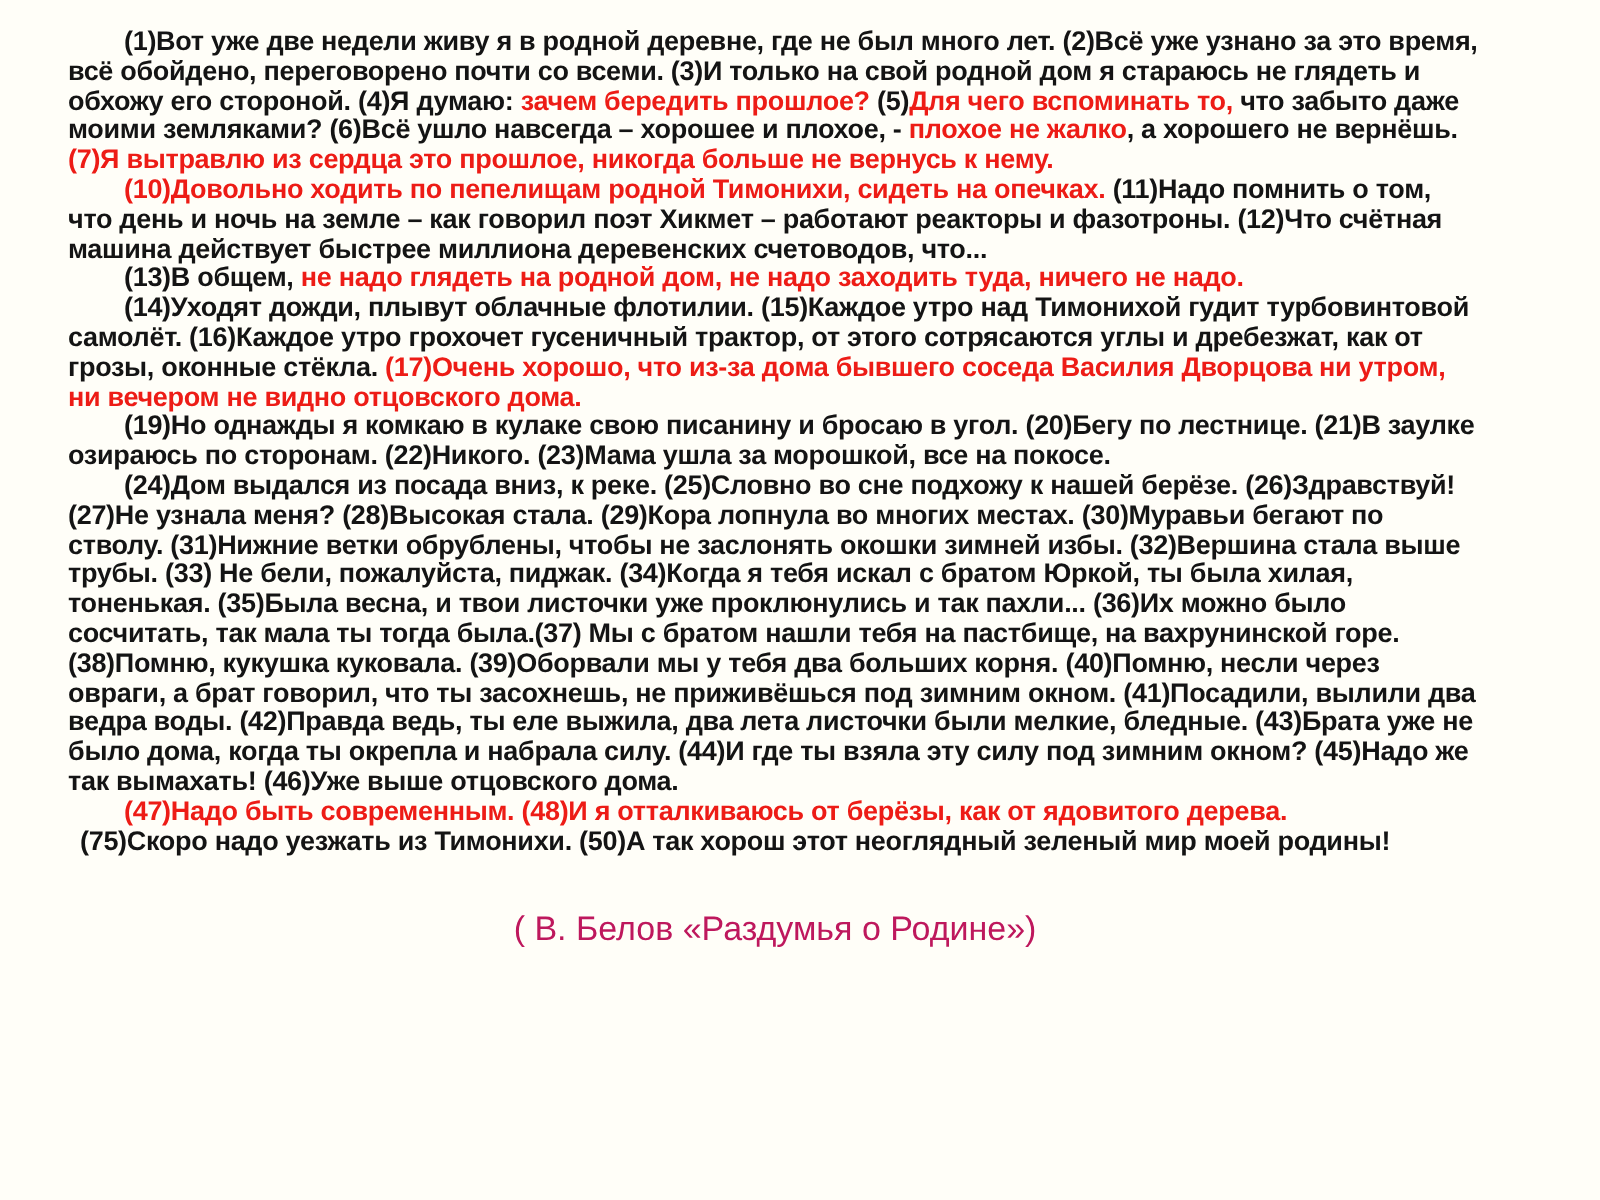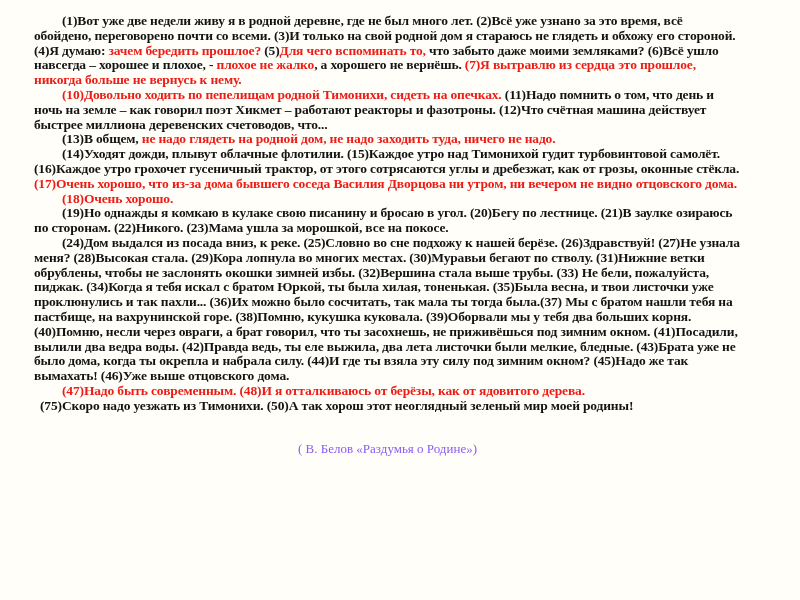--- a/index.html
+++ b/index.html
@@ -8,55 +8,54 @@
     background: #fffef8;
   }
   .page {
     position: relative;
     width: 765px;
     height: 600px;
     background: #fffef8;
     overflow: hidden;
     box-sizing: border-box;
     padding: 14px 24px 0 34px;
-    font-family: Liberation Serif, serif;
+    font-family: Liberation Sans, sans-serif;
   }
   .text-body {
     font-size: 13.5px;
     font-weight: bold;
     line-height: 14.8px;
     color: #141414;
     letter-spacing: -0.15px;
   }
   p.para {
     margin: 0;
     padding: 0;
   }
   p.indent-normal { text-indent: 28px; }
   p.indent-small  { text-indent: 6px; }
   .seg-black { color: #141414; }
   .seg-red   { color: #ed1c16; }
   .citation {
     margin-top: 27px;
     text-align: center;
     font-weight: normal;
-    font-size: 13px;
+    font-size: 17px;
     letter-spacing: 0;
-    color: #8b5cf6;
+    color: #be185d;
   }
 </style>
 </head>
 <body>
 
 <div class="page">
   <div class="text-body">
       <p class="para indent-normal"><span class="seg-black">(1)Вот уже две недели живу я в родной деревне, где не был много лет. (2)Всё уже узнано за это время, всё обойдено, переговорено почти со всеми. (3)И только на свой родной дом я стараюсь не глядеть и обхожу его стороной. (4)Я думаю: </span><span class="seg-red">зачем бередить прошлое? </span><span class="seg-black">(5)</span><span class="seg-red">Для чего вспоминать то,</span><span class="seg-black"> что забыто даже моими земляками? (6)Всё ушло навсегда – хорошее и плохое, - </span><span class="seg-red">плохое не жалко</span><span class="seg-black">, а хорошего не вернёшь. </span><span class="seg-red">(7)Я вытравлю из сердца это прошлое, никогда больше не вернусь к нему.</span></p>
       <p class="para indent-normal"><span class="seg-red">(10)Довольно ходить по пепелищам родной Тимонихи, сидеть на опечках. </span><span class="seg-black">(11)Надо помнить о том, что день и ночь на земле – как говорил поэт Хикмет – работают реакторы и фазотроны. (12)Что счётная машина действует быстрее миллиона деревенских счетоводов, что...</span></p>
       <p class="para indent-normal"><span class="seg-black">(13)В общем, </span><span class="seg-red">не надо глядеть на родной дом, не надо заходить туда, ничего не надо.</span></p>
       <p class="para indent-normal"><span class="seg-black">(14)Уходят дожди, плывут облачные флотилии. (15)Каждое утро над Тимонихой гудит турбовинтовой самолёт. (16)Каждое утро грохочет гусеничный трактор, от этого сотрясаются углы и дребезжат, как от грозы, оконные стёкла. </span><span class="seg-red">(17)Очень хорошо, что из-за дома бывшего соседа Василия Дворцова ни утром, ни вечером не видно отцовского дома.</span></p>
-      <p class="para indent-normal"><span class="seg-red">(18)Очень хорошо.</span></p>
       <p class="para indent-normal"><span class="seg-black">(19)Но однажды я комкаю в кулаке свою писанину и бросаю в угол. (20)Бегу по лестнице. (21)В заулке озираюсь по сторонам. (22)Никого. (23)Мама ушла за морошкой, все на покосе.</span></p>
       <p class="para indent-normal"><span class="seg-black">(24)Дом выдался из посада вниз, к реке. (25)Словно во сне подхожу к нашей берёзе.  (26)Здравствуй! (27)Не узнала меня? (28)Высокая стала. (29)Кора лопнула во многих местах. (30)Муравьи бегают по стволу. (31)Нижние ветки обрублены, чтобы не заслонять окошки зимней избы. (32)Вершина стала выше трубы. (33) Не бели, пожалуйста, пиджак. (34)Когда я тебя искал с братом Юркой, ты была хилая, тоненькая. (35)Была весна, и твои листочки уже проклюнулись и так пахли... (36)Их можно было сосчитать, так мала ты тогда была.(37) Мы с братом нашли тебя на пастбище, на вахрунинской горе. (38)Помню, кукушка куковала. (39)Оборвали мы у тебя два больших корня. (40)Помню, несли через овраги, а брат говорил, что ты засохнешь, не приживёшься под зимним окном. (41)Посадили, вылили два ведра воды. (42)Правда ведь, ты еле выжила,  два лета листочки были мелкие, бледные. (43)Брата уже не было дома, когда ты окрепла и набрала силу. (44)И где ты взяла эту силу под зимним окном? (45)Надо же так вымахать! (46)Уже выше отцовского дома.</span></p>
       <p class="para indent-normal"><span class="seg-red">(47)Надо быть современным. (48)И я отталкиваюсь от берёзы, как от ядовитого дерева.</span></p>
       <p class="para indent-small"><span class="seg-black">(75)Скоро надо уезжать из Тимонихи. (50)А так хорош этот неоглядный зеленый мир моей родины!</span></p>
     </div>
   <div class="citation">(  В. Белов «Раздумья о Родине»)</div>
 </div>
 
 </body></html>

